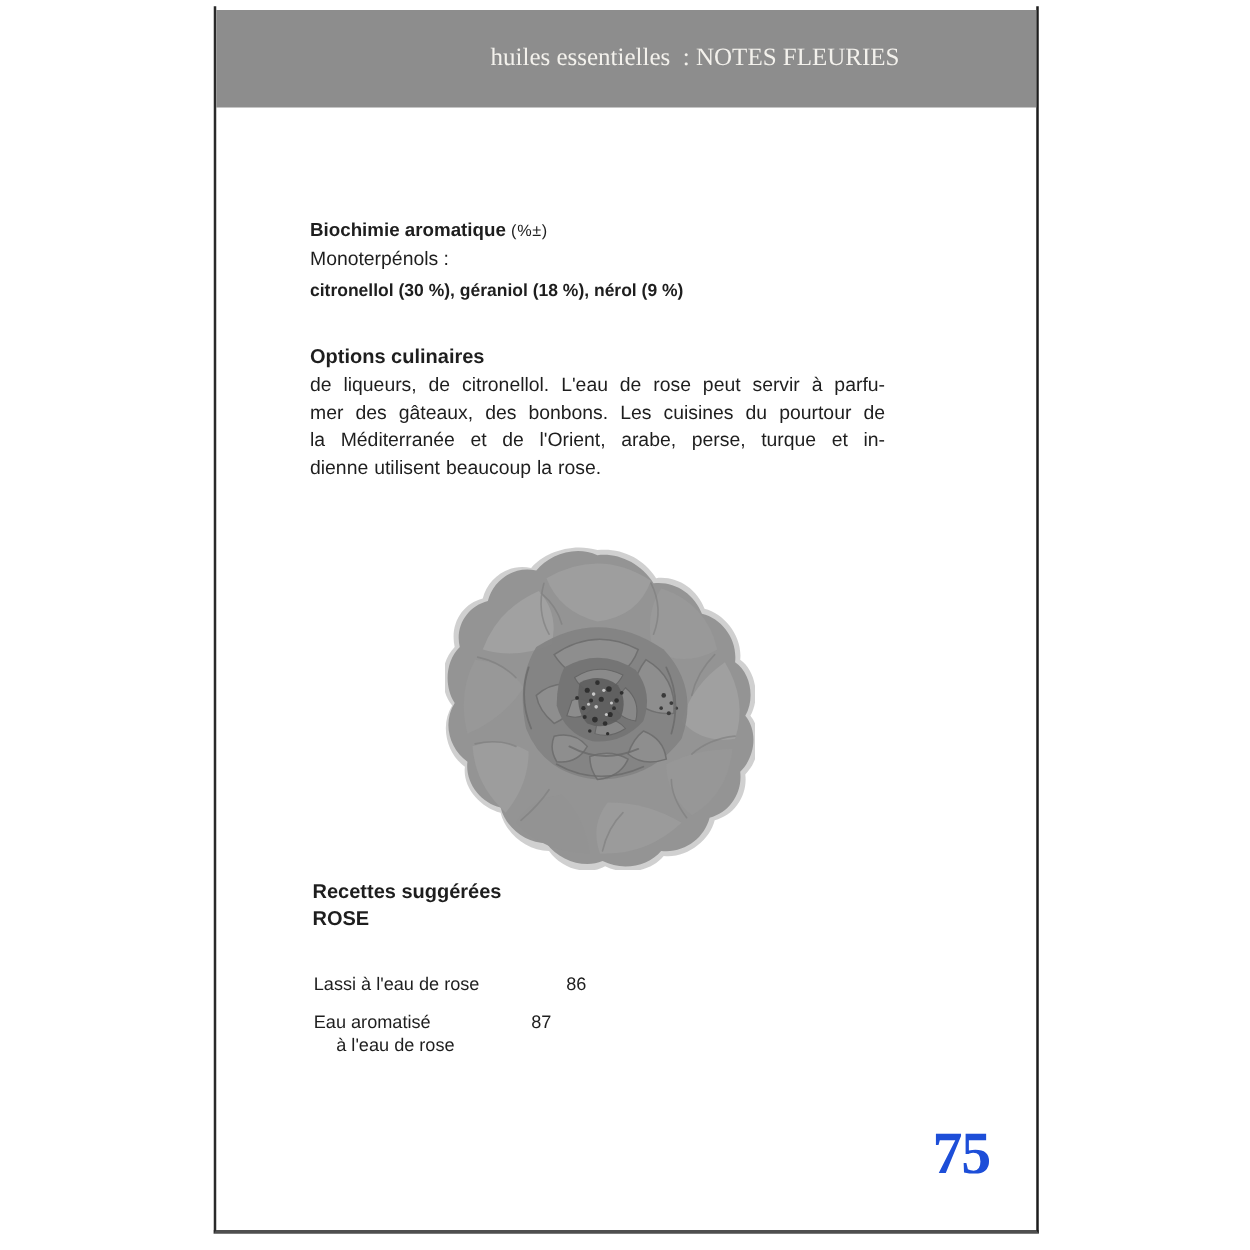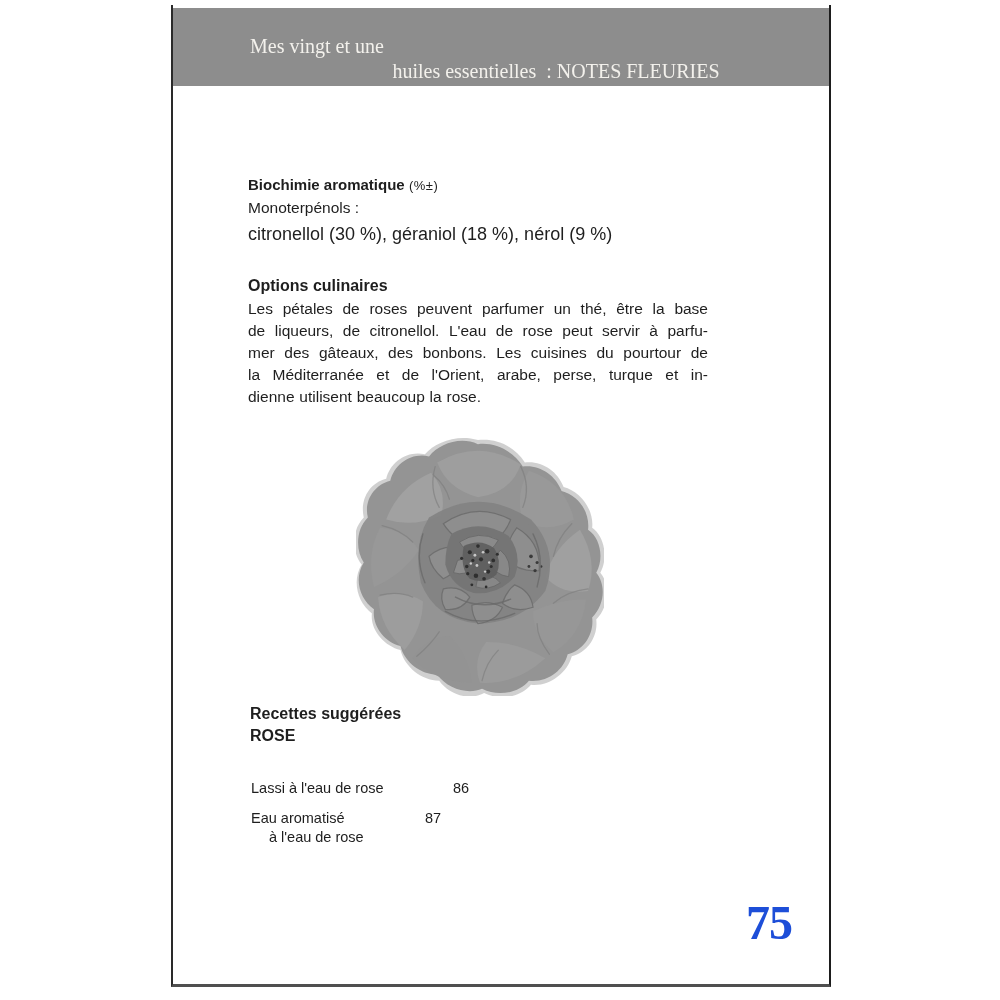--- a/index.html
+++ b/index.html
@@ -18,21 +18,21 @@
     font-family:"Liberation Serif", serif; font-size:20px; line-height:25px;
     padding-top:26px; box-sizing:border-box;
   }
   .band .l1 { margin-left:77px; white-space:pre; }
   .band .l2 { margin-left:110px; white-space:pre;text-align:center; }
 
   .abs { position:absolute; }
   .h-bio   { left:248px; top:176px; font-size:15px; font-weight:bold; }
   .h-bio .note { font-weight:normal; font-size:13px; letter-spacing:.5px; }
   .mono    { left:248px; top:199px; font-size:15.5px; }
-  .comp    { left:248px; top:224px; font-size:18px; }
+  .comp    { left:248px; top:224px; font-size:14px;font-weight:bold; }
   .h-cul   { left:248px; top:277px; font-size:16px; font-weight:bold; }
   .para    { left:248px; top:298px; width:460px; font-size:15.5px; line-height:22px; }
   .para .jl  { text-align:justify; text-align-last:justify; word-spacing:.5px; }
   .para .jl.last { text-align-last:left; }
 
   .rose { left:356px; top:436px; width:248px; height:260px; }
   .rose svg { display:block; width:100%; height:100%; }
 
   .h-rec { left:250px; top:703px; font-size:16px; font-weight:bold; line-height:22px; }
 
@@ -46,35 +46,33 @@
     font-weight:bold; font-size:48px; line-height:1; letter-spacing:-1px; color:#1d4ed8;
   }
 </style>
 </head>
 <body>
 
 <div id="canvas">
   <div class="frame">
 
     <div class="band">
-      <div class="l1">Mes vingt et une</div>
       <div class="l2">huiles essentielles  : NOTES FLEURIES</div>
     </div>
   </div>
 
   <div class="abs h-bio">
     <span>Biochimie aromatique</span>
     <span class="note">(%±)</span>
   </div>
   <div class="abs mono">Monoterpénols :</div>
   <div class="abs comp">citronellol (30 %), géraniol (18 %), nérol (9 %)</div>
 
   <div class="abs h-cul">Options culinaires</div>
   <div class="abs para">
-    <div class="jl">Les pétales de roses peuvent parfumer un thé, être la base</div>
     <div class="jl">de liqueurs, de citronellol. L'eau de rose peut servir à parfu-</div>
     <div class="jl">mer des gâteaux, des bonbons. Les cuisines du pourtour de</div>
     <div class="jl">la Méditerranée et de l'Orient, arabe, perse, turque et in-</div>
     <div class="jl last">dienne utilisent beaucoup la rose.</div>
   </div>
 
   <div class="abs rose">
     <svg viewBox="0 0 240 255" xmlns="http://www.w3.org/2000/svg">
 
       <path fill="#a9a9a9" opacity="0.55" d="M118,4 C98,-2 76,6 66,18 C48,14 32,26 28,42 C12,46 2,62 6,80 C-6,92 -6,114 4,126 C-6,142 0,164 14,174 C12,190 26,206 42,210 C46,226 62,240 80,240 C90,254 110,260 124,252 C140,260 160,256 170,244 C188,246 206,232 210,216 C226,212 236,196 234,180 C246,168 248,146 238,134 C246,120 242,98 230,90 C232,72 218,54 202,50 C196,34 180,24 164,26 C154,10 136,2 118,4 Z"></path>

